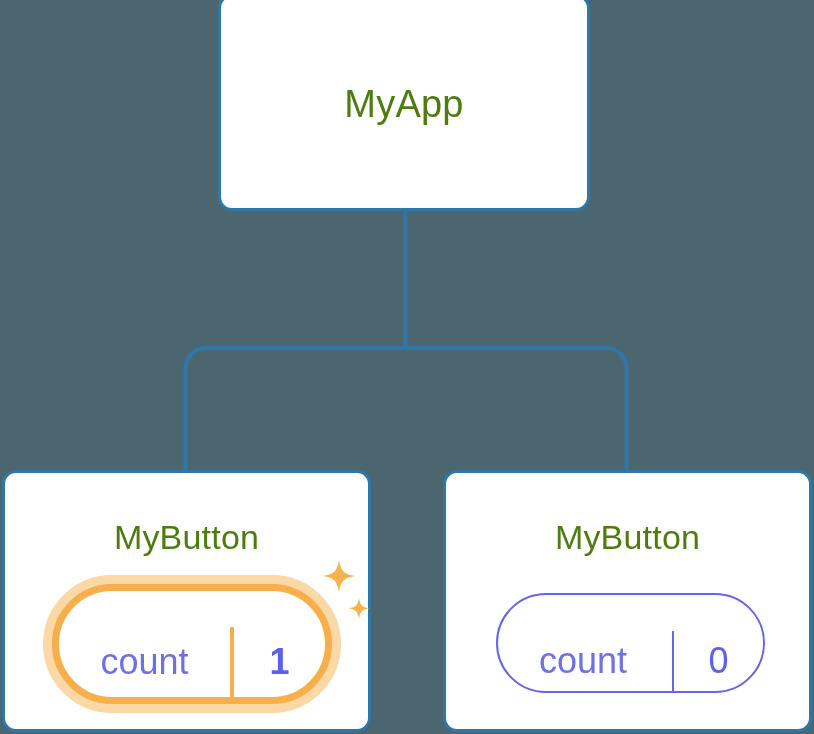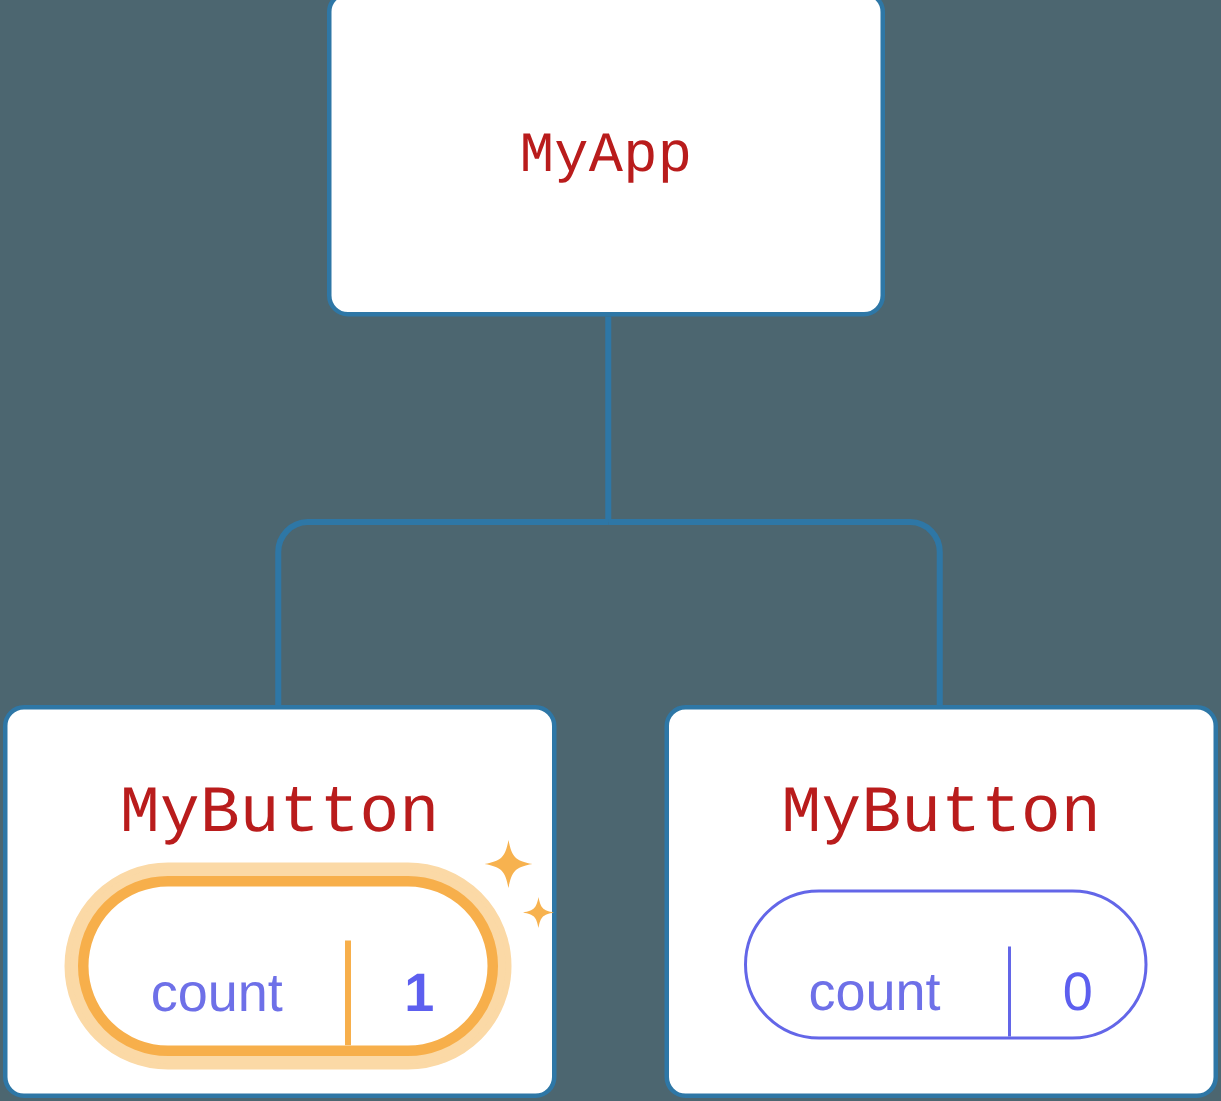--- a/index.html
+++ b/index.html
@@ -38,25 +38,24 @@
     background: #FFFFFF;
     border: 3px solid #2E77A6;
     border-radius: 14px;
     box-sizing: border-box;
   }
   .card-title {
     position: absolute;
     left: 0;
     right: 0;
     text-align: center;
-    color: #b91c1c;
+    color: #4d7c0f;
     font-weight: 400;
     letter-spacing: 0.2px;
     white-space: nowrap;
-    font-family: Liberation Mono, monospace;
   }
 
   #card-myapp {
     left: 218px;
     top: -6px;
     width: 372px;
     height: 217px;
   }
   #card-myapp .card-title {
     top: 86px;
@@ -70,21 +69,21 @@
     height: 262px;
   }
   #card-mybutton-right {
     left: 443px;
     top: 470px;
     width: 369px;
     height: 262px;
   }
   .card-mybutton .card-title {
     top: 45px;
-    font-size: 44px;
+    font-size: 34px;
   }
 
   
   .pill {
     position: absolute;
     display: flex;
     align-items: stretch;
     box-sizing: border-box;
     background: #FFFFFF;
   }

